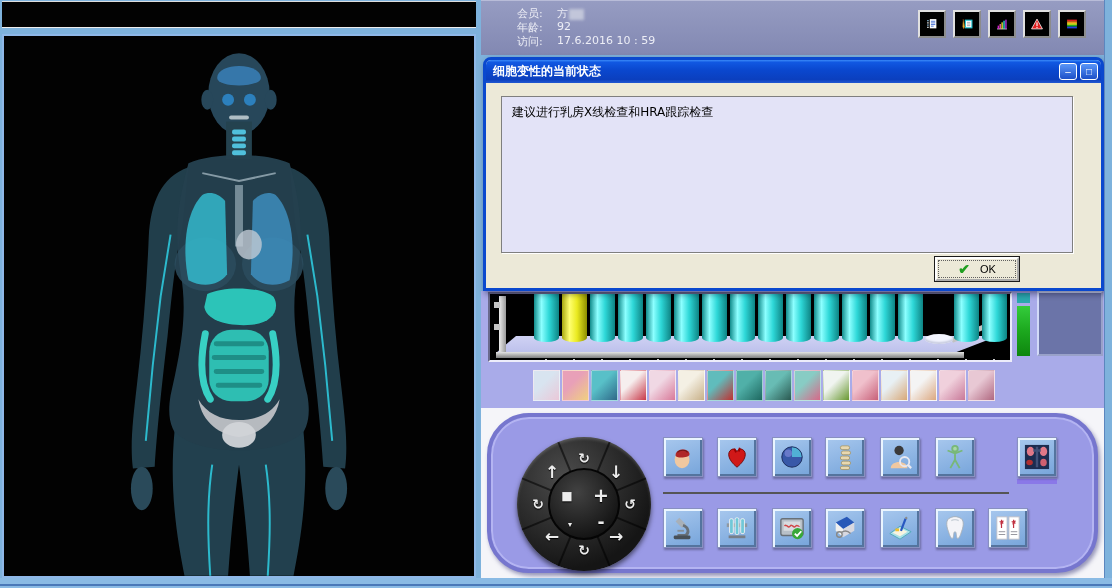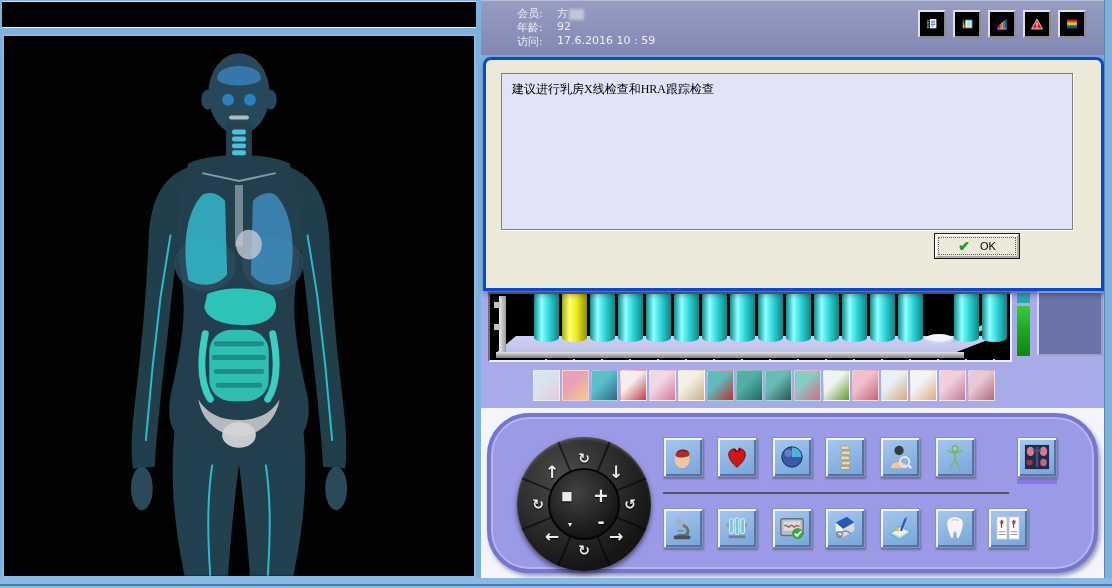--- a/index.html
+++ b/index.html
@@ -62,21 +62,21 @@
       color:#fff;font-weight:bold;font-size:12px;line-height:23px;padding-left:7px;cursor:default;}
   .win-btn{position:absolute;top:3px;width:18px;height:17px;border:1px solid #fff;border-radius:3px;
       background:linear-gradient(180deg,#5A96F8,#1D50C8);color:#fff;font-size:10px;line-height:15px;
       text-align:center;cursor:pointer;padding:0;}
   .dlg-body{position:relative;height:205px;}
   .msg-panel{position:absolute;left:15px;top:13px;width:572px;height:157px;background:#E3E3F7;
       border:1px solid #7F7F7F;box-shadow:1px 1px 0 #fff;padding:7px 10px;font-size:12px;color:#000;}
   .msg-panel p{margin:0;}
   .m1{margin-top:1px;}
   .m2{margin-top:31px;font-weight:bold;color:#001090;}
-  .m3{margin-top:40px;font-family:Liberation Serif, serif;}
+  .m3{margin-top:40px;}
   .m4{margin-top:17px;}
   .ok-btn{position:absolute;right:82px;bottom:7px;width:84px;height:24px;background:#ECE9D8;
       border:2px outset #fff;box-shadow:0 0 0 1px #1A1A1A;outline:1px dotted #606060;outline-offset:-4px;
       font-size:11px;color:#000;cursor:pointer;display:flex;align-items:center;justify-content:center;gap:10px;}
   .ok-check{color:#1F9E1F;font-weight:bold;font-size:14px;}
 
   
   .control-zone{position:absolute;left:481px;top:408px;width:623px;height:170px;background:#F5F5F9;}
   .main-panel{position:absolute;left:6px;top:5px;width:611px;height:160px;border-radius:42px;
       background:#9A9AE6;border:4px solid #7676CE;
@@ -466,20 +466,25 @@
               <path d="M7 5 L7 14 M5 7 L9 9 M9 6 L6 10" stroke="#C03040" stroke-width="1.3"></path>
               <path d="M20 5 L20 14 M18 7 L22 9 M22 6 L19 10" stroke="#C03040" stroke-width="1.3"></path>
               <path d="M4 18h7M4 21h7M17 18h7M17 21h7" stroke="#909098" stroke-width="1"></path>
             </svg>
           </button>
         </div>
     </div>
   </div>
 
   <div class="dialog">
+    <div class="dlg-title">
+      <span>细胞变性的当前状态</span>
+      <button class="win-btn" style="right:24px;">–</button>
+      <button class="win-btn" style="right:3px;">□</button>
+    </div>
     <div class="dlg-body">
       <div class="msg-panel">
         <p class="m3">建议进行乳房X线检查和HRA跟踪检查</p>
       </div>
       <button class="ok-btn">
         <span class="ok-check">✔</span>
         <span>OK</span>
       </button>
     </div>
   </div>

